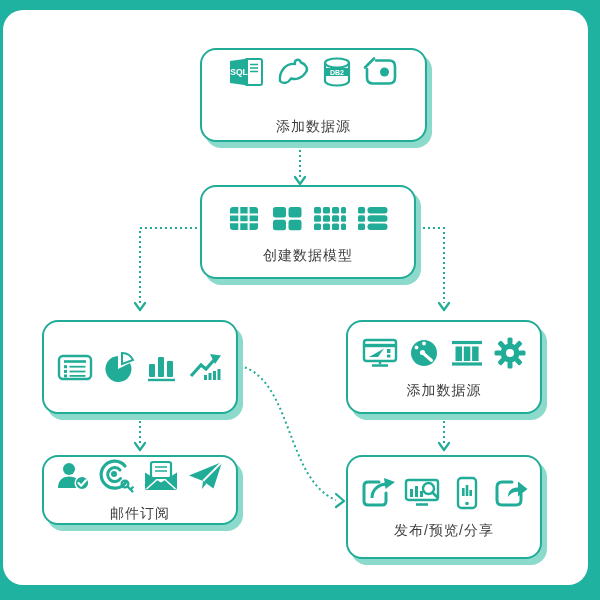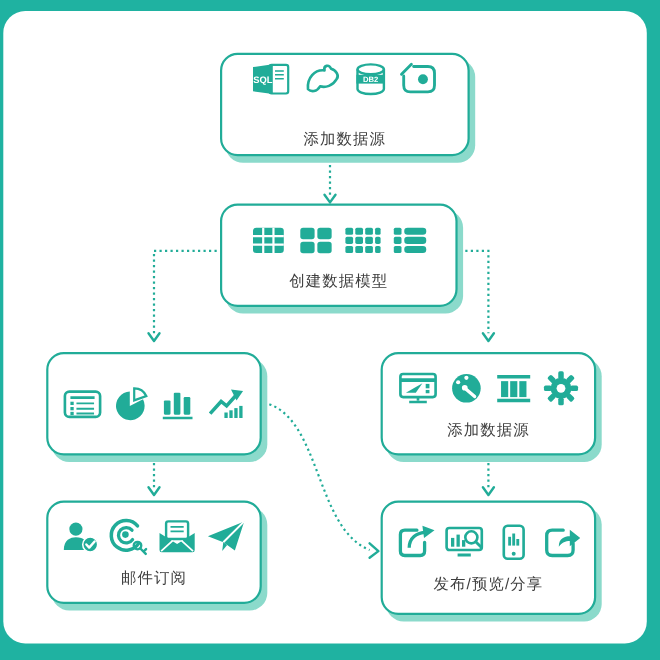--- a/index.html
+++ b/index.html
@@ -25,21 +25,21 @@
   .node{
     position:absolute;z-index:2;box-sizing:border-box;
     background:#ffffff;border:2px solid var(--teal);border-radius:16px;
     box-shadow:5px 6px 0 var(--shadow);
     display:flex;flex-direction:column;align-items:center;justify-content:center;gap:11px;
   }
   .n0{left:200px;top:48px;width:227px;height:94px;gap:28px;}
   .n1{left:200px;top:185px;width:216px;height:94px;}
   .n2{left:42px;top:320px;width:196px;height:94px;}
   .n3{left:346px;top:320px;width:196px;height:94px;}
-  .n4{left:42px;top:455px;width:196px;height:94px;}
+  .n4{left:42px;top:455px;width:196px;height:70px;}
   .n5{left:346px;top:455px;width:196px;height:104px;}
   .icons{display:flex;align-items:center;gap:7px;color:var(--teal);}
   .icons svg{display:block;}
   .label{font-size:14px;color:var(--text);letter-spacing:1px;white-space:nowrap;}
   .svgtxt{font-family:"Liberation Sans","DejaVu Sans",sans-serif;font-weight:bold;fill:#ffffff;}
 </style>
 </head>
 <body>
 
 <div class="canvas"></div>

